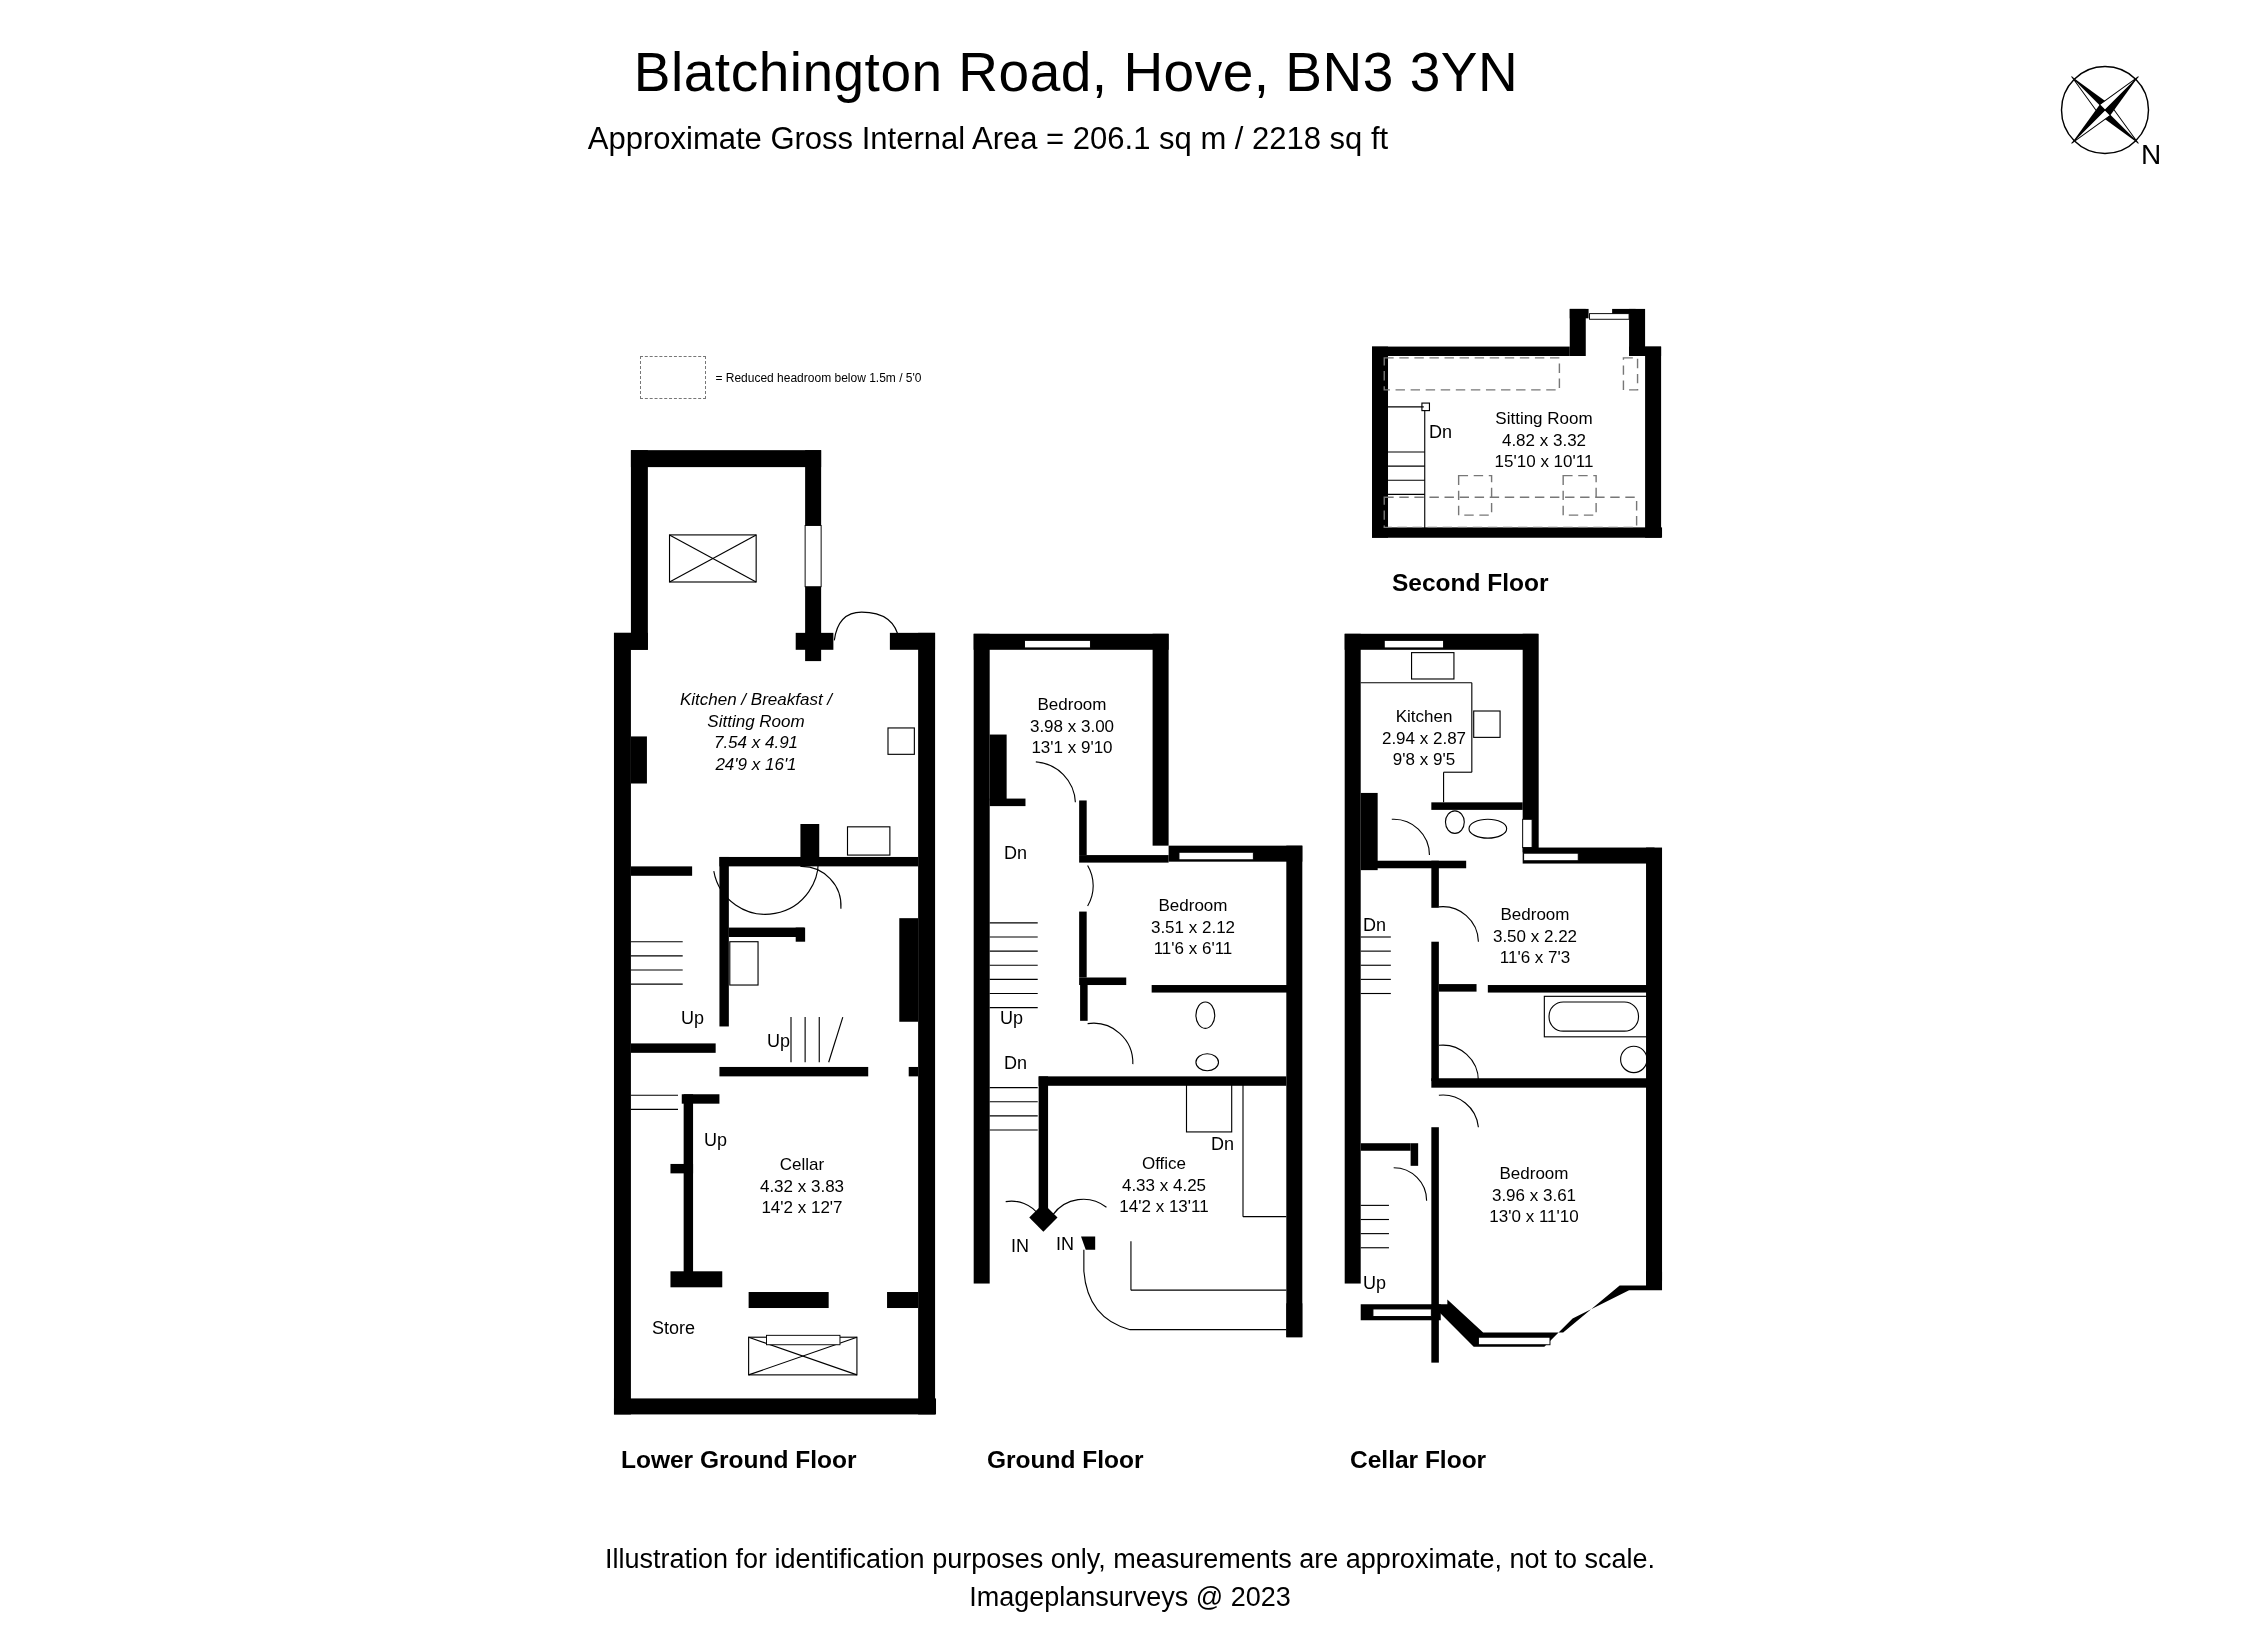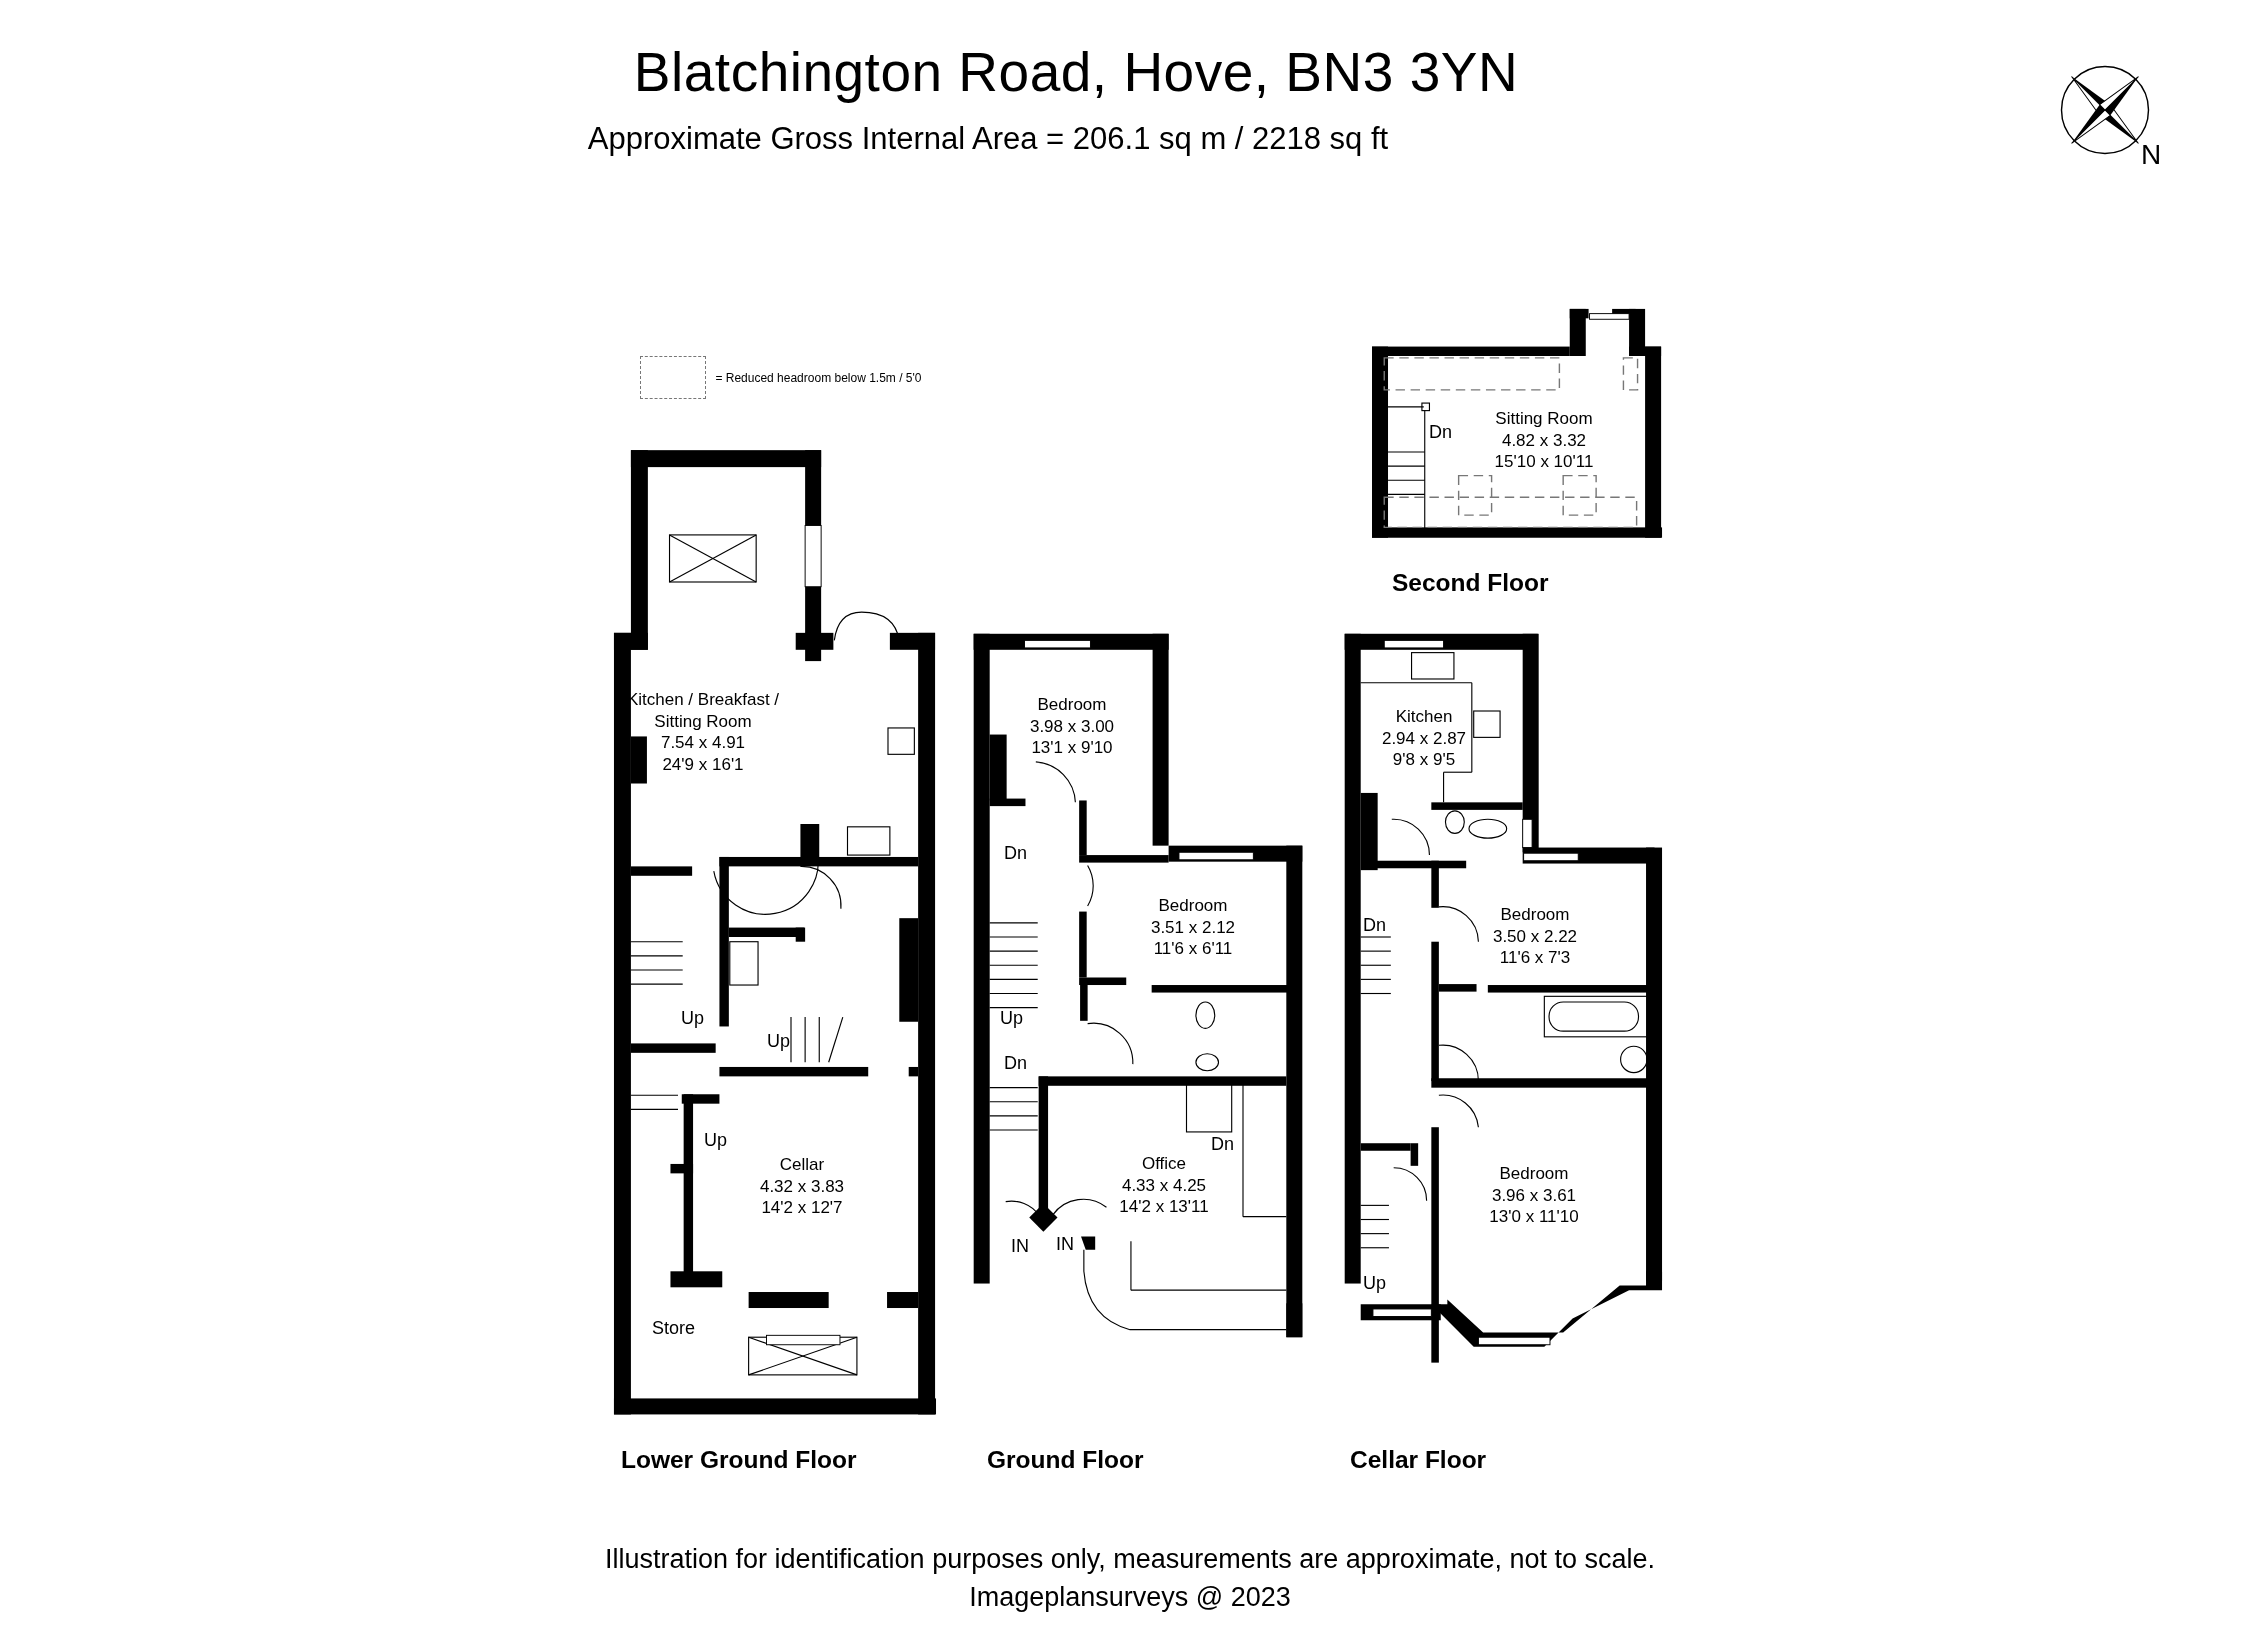--- a/index.html
+++ b/index.html
@@ -235,21 +235,21 @@
     <rect x="1252" y="905" width="79" height="8"></rect>
     <rect x="1470" y="680" width="63" height="8"></rect>
     <rect x="1617" y="870" width="10" height="30"></rect>
     <rect x="1618" y="906" width="58" height="8"></rect>
     <rect x="1458" y="1390" width="62" height="8"></rect>
     <rect x="1570" y="1420" width="76" height="8"></rect>
     <rect x="1688" y="333" width="42" height="6"></rect>
   </g>
 </svg>
 
-<div class="room" style="left:703px; top:689px;">
+<div class="room" style="left:756px; top:689px;font-style:italic;">
   <div>Kitchen / Breakfast  /</div>
   <div>Sitting Room</div>
   <div>7.54 x 4.91</div>
   <div>24'9 x 16'1</div>
 </div>
 <div class="room" style="left:802px; top:1154px;">
   <div>Cellar</div>
   <div>4.32 x 3.83</div>
   <div>14'2 x 12'7</div>
 </div>

